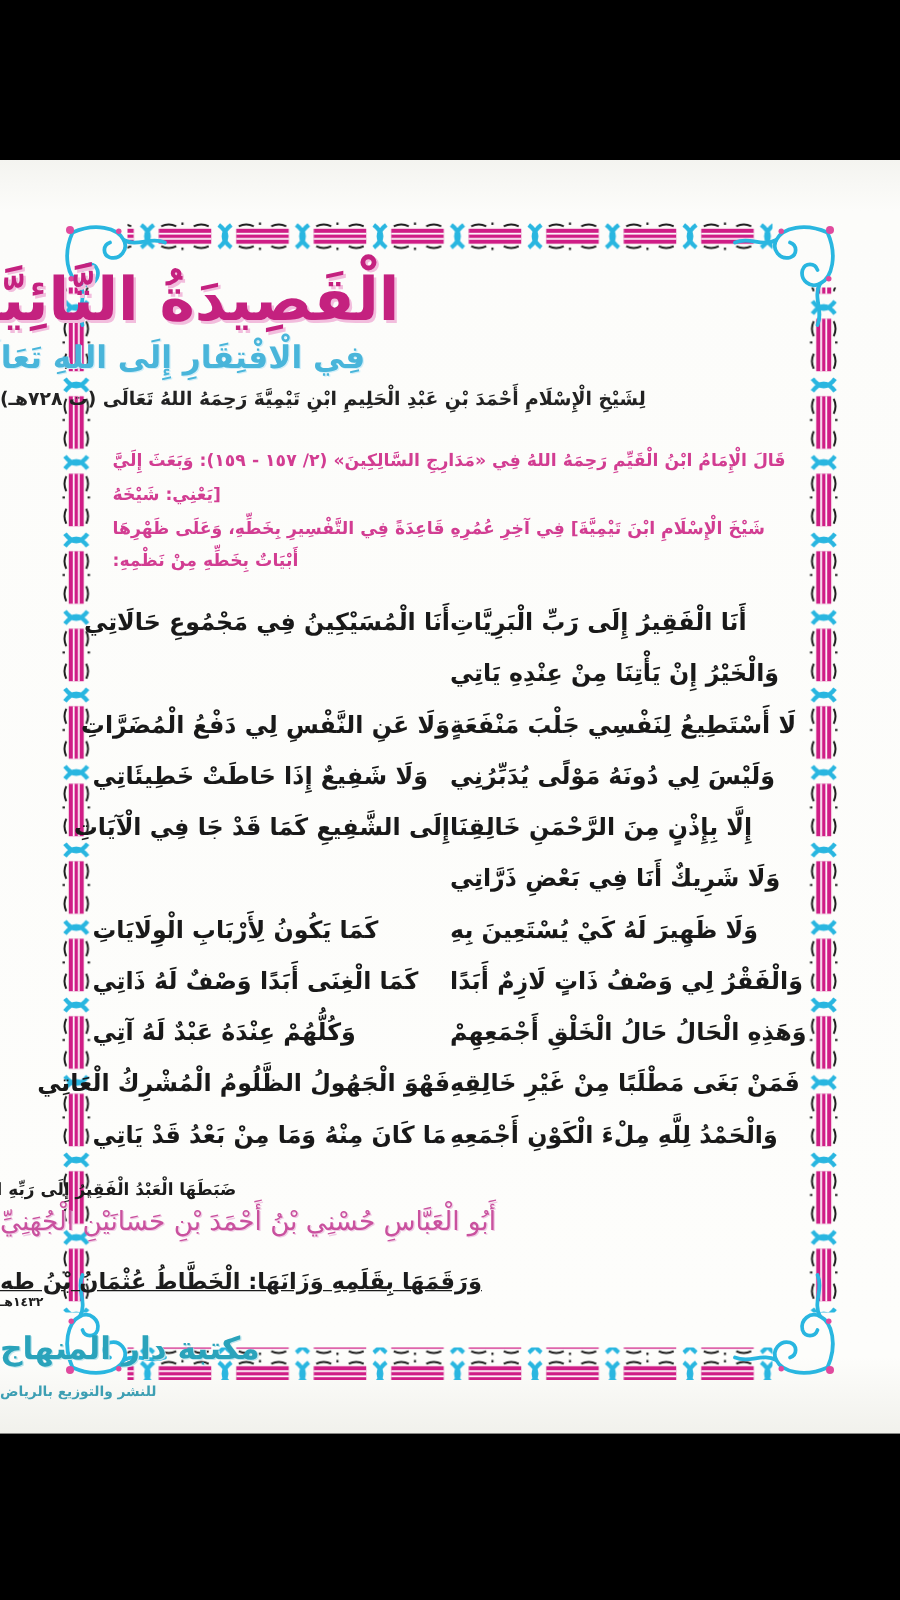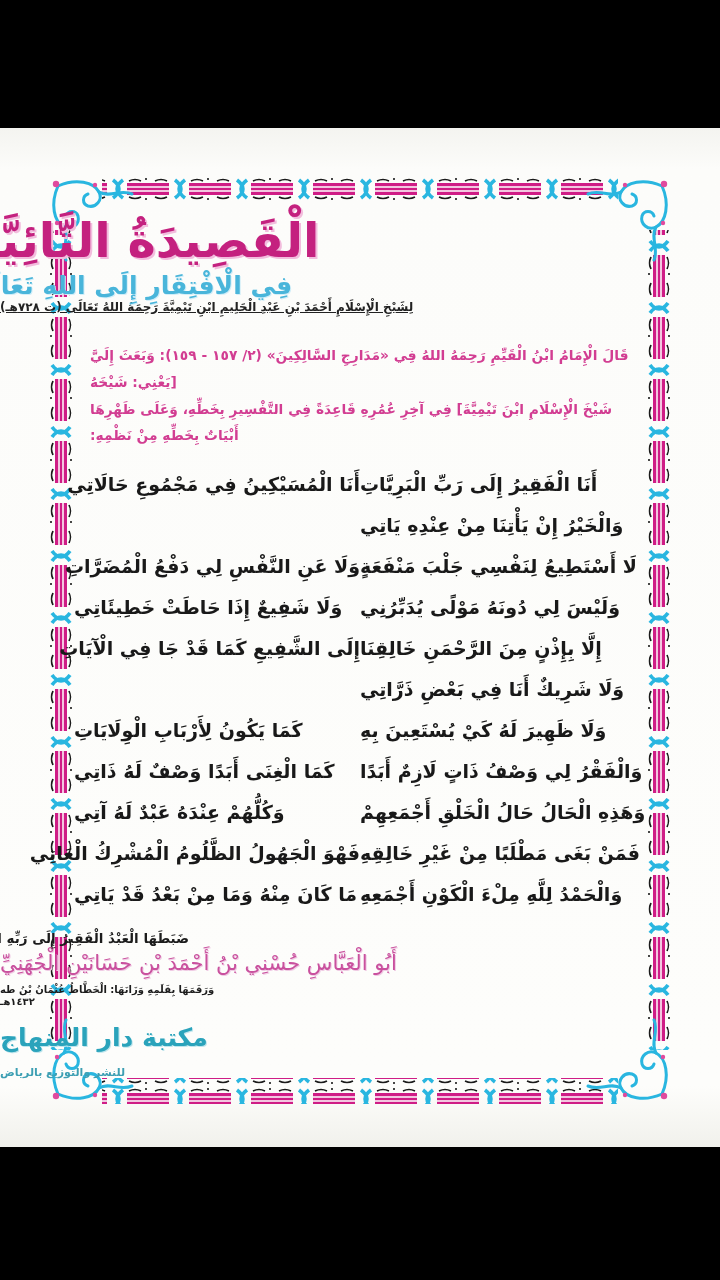--- a/index.html
+++ b/index.html
@@ -9,30 +9,30 @@
   .letterbox.top{top:0;height:128px;}
   .letterbox.bottom{top:1147px;height:133px;}
   .page{position:absolute;top:128px;left:0;width:720px;height:1019px;
         background:linear-gradient(180deg,#f4f4f0 0%,#fcfcfa 4%,#fdfdfb 94%,#f1f1ec 100%);}
   .frame-svg{position:absolute;left:40px;top:40px;}
   .content{position:absolute;inset:0;direction:rtl;text-align:left;color:#1c1c1c;}
   .title{margin:86px 0 0 0;font-size:48px;line-height:1.1;font-weight:bold;color:#c4217f;
          text-shadow:2px 2px 0 #f2bddd;transform:translateX(-28px);}
   .subtitle{margin-top:4px;font-size:25px;font-weight:bold;color:#49b5da;
             text-shadow:1px 1px 0 #d2eef8;transform:translateX(-34px);}
-  .author{font-size:12px;font-weight:600;color:#222;text-decoration:underline;}
+  .author{margin-top:10px;font-size:15px;font-weight:600;color:#222;}
   .intro{margin:28px auto 0 auto;width:540px;font-size:13.8px;line-height:1.95;
          color:#d23d92;font-weight:600;}
   .poem{margin:14px auto 0 auto;width:572px;}
   .verse-row{display:flex;height:41px;align-items:center;}
   .hemistich{width:50%;font-size:19px;font-weight:600;white-space:nowrap;color:#191919;}
   .scribe-note{margin-top:16px;font-size:13.5px;font-weight:bold;transform:translateX(-40px);}
   .scribe-name{margin-top:5px;font-size:21px;font-weight:normal;color:#c9519e;
                text-shadow:1px 1px 0 #f0cbe4;}
-  .calligrapher{margin-top:9px;font-size:10px;font-weight:600;}
+  .calligrapher{margin-top:26px;font-size:18px;font-weight:600;text-decoration:underline;}
   .year{margin-top:1px;font-size:10px;font-weight:600;}
   .publisher-name{margin-top:16px;font-size:25px;font-weight:bold;color:#2aa3bb;
                   text-shadow:1px 1px 0 #bfe5ec;}
   .publisher-tagline{margin-top:14px;font-size:11px;font-weight:600;color:#3d9fb3;}
 </style>
 </head>
 <body>
 
 <div class="screen">
   <div class="letterbox top"></div>

